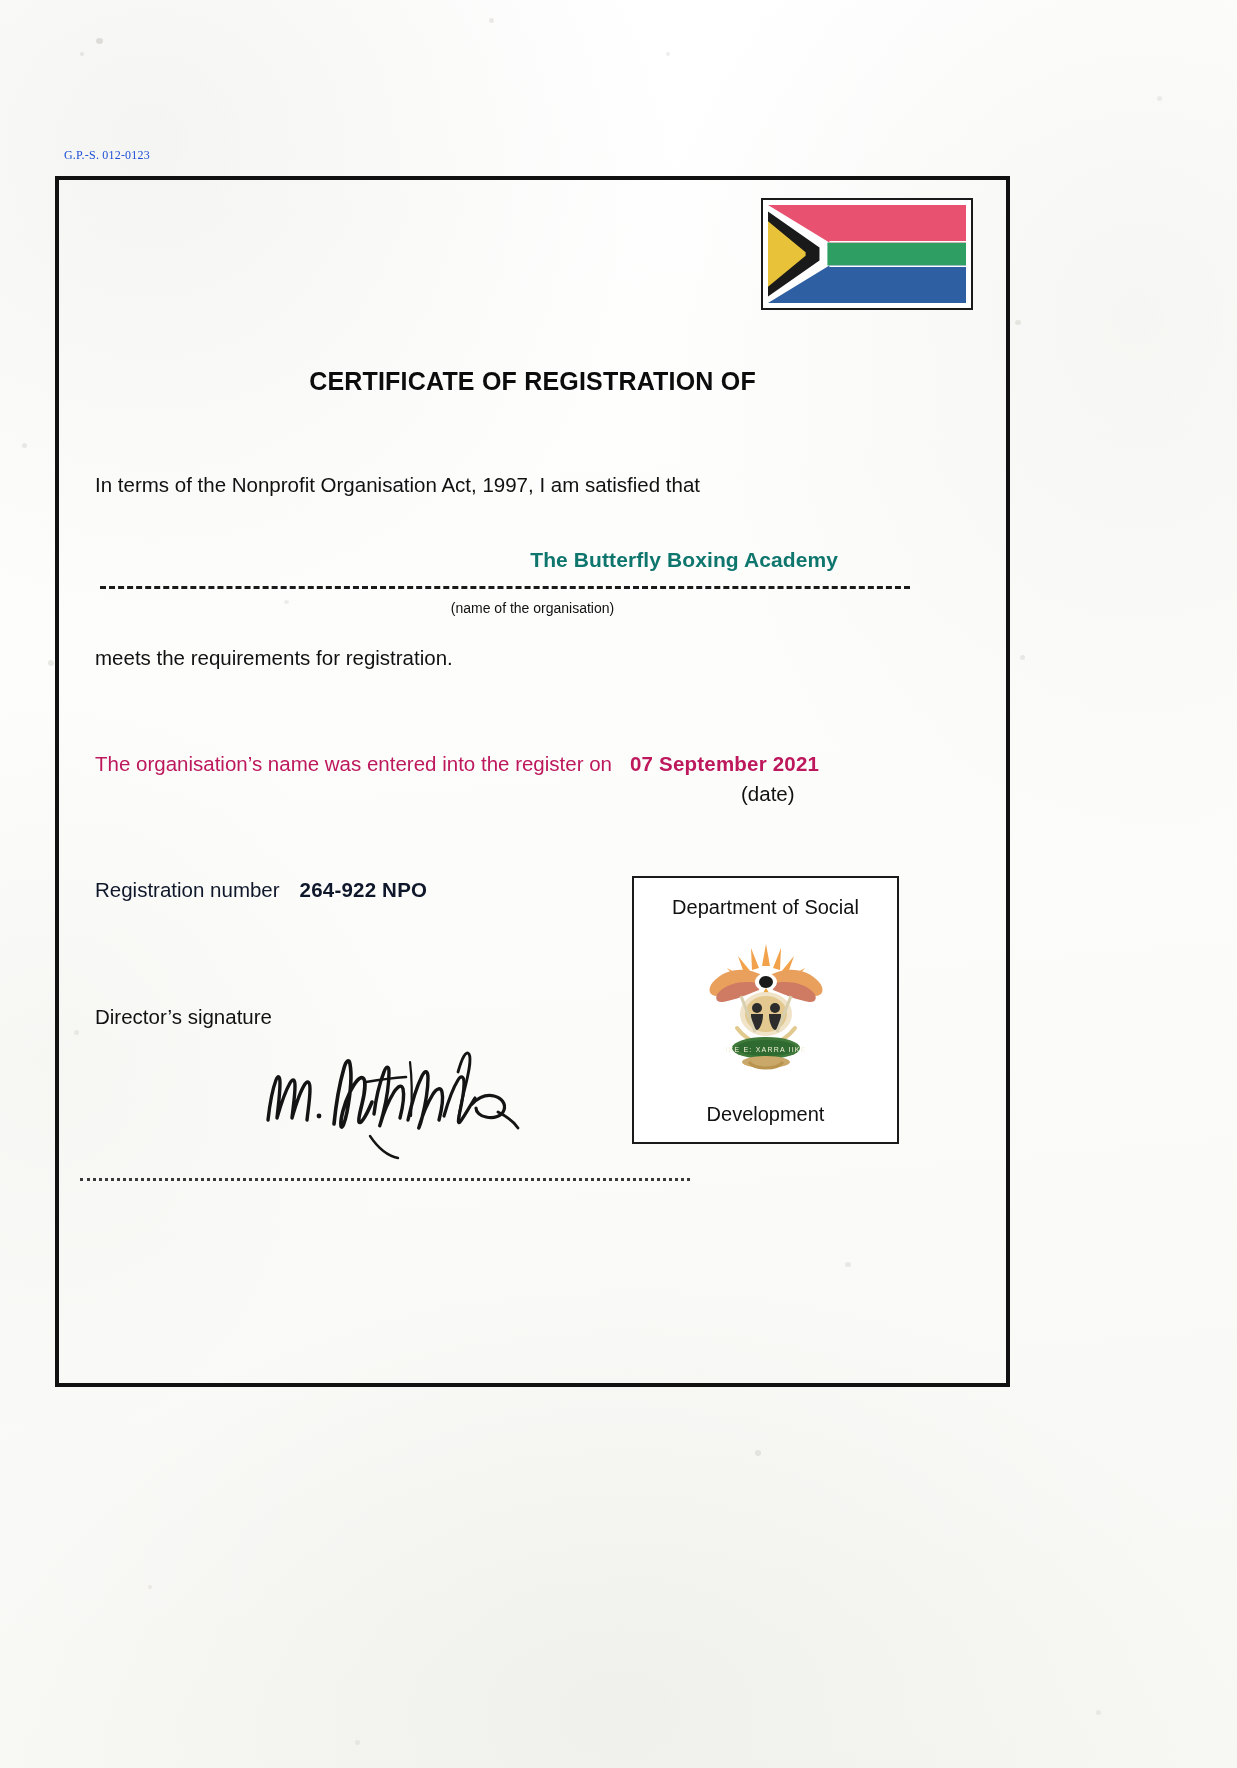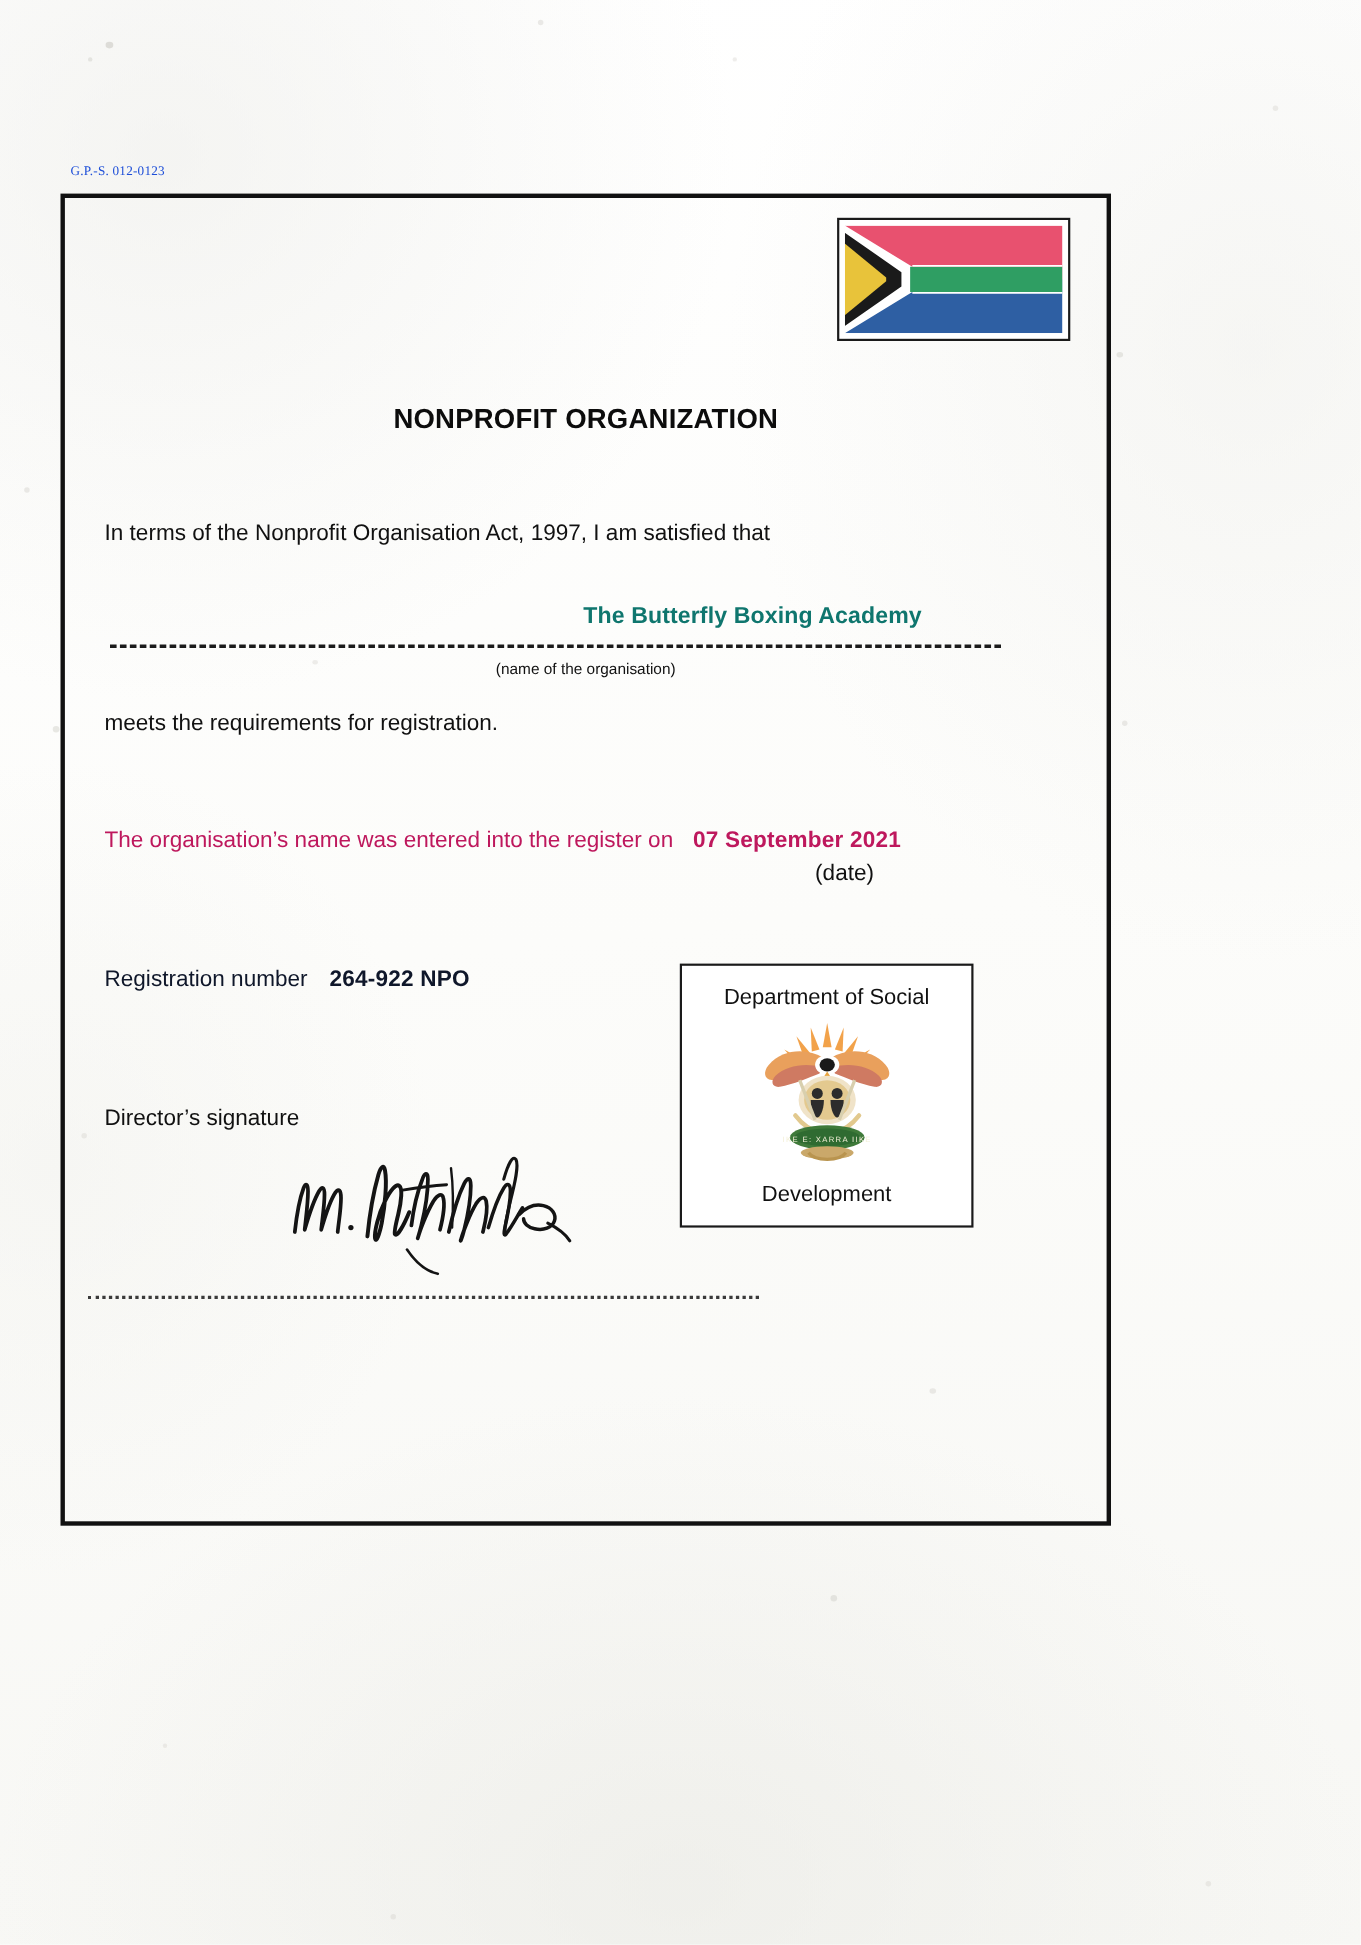--- a/index.html
+++ b/index.html
@@ -195,24 +195,24 @@
     left: 80px;
     top: 1178px;
     width: 610px;
     height: 0;
     border-top: 3px dotted #3a3a3a;
   }
 
   
   .dept-box {
     position: absolute;
-    left: 618px;
+    left: 632px;
     top: 876px;
     width: 267px;
-    height: 240px;
+    height: 268px;
     border: 2px solid #1a1a1a;
     box-sizing: border-box;
     background: #ffffff;
     display: flex;
     flex-direction: column;
     align-items: center;
     justify-content: space-between;
     padding: 18px 6px 16px 6px;
   }
   .dept-line {
@@ -269,21 +269,21 @@
       <polygon points="60,46 200,46 200,74 60,74" fill="#2f9e63"></polygon>
       <polygon points="0,0 70,50 200,50 200,46 62,46 8,0" fill="#ffffff" opacity="0"></polygon>
       <path d="M0,0 L74,52 L200,52 L200,44 L66,44 L10,0 Z" fill="#ffffff" opacity="0"></path>
       <polygon points="62,44 200,44 200,46 62,46" fill="#ffffff"></polygon>
       <polygon points="62,74 200,74 200,76 62,76" fill="#ffffff"></polygon>
     </svg>
   </div>
 </div>
 
 <div class="cert-title">
-  <span class="title-line">NONPROFIT ORGANIZATION</span>
+  <span class="title-line">CERTIFICATE OF REGISTRATION OF</span>
 </div>
 
 <div class="body-line intro-line">In terms of the Nonprofit Organisation Act, 1997, I am satisfied that</div>
 
 <div class="org-name">The Butterfly Boxing Academy</div>
 <div class="dash-rule"></div>
 <div class="org-caption">(name of the organisation)</div>
 
 <div class="body-line meets-line">meets the requirements for registration.</div>
 

